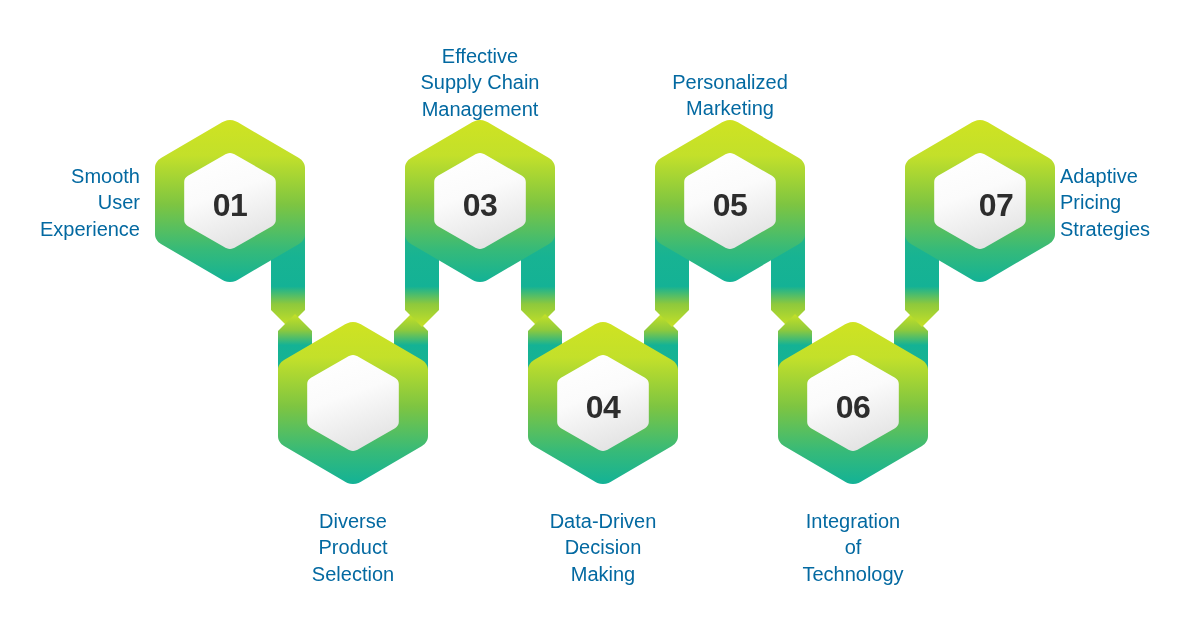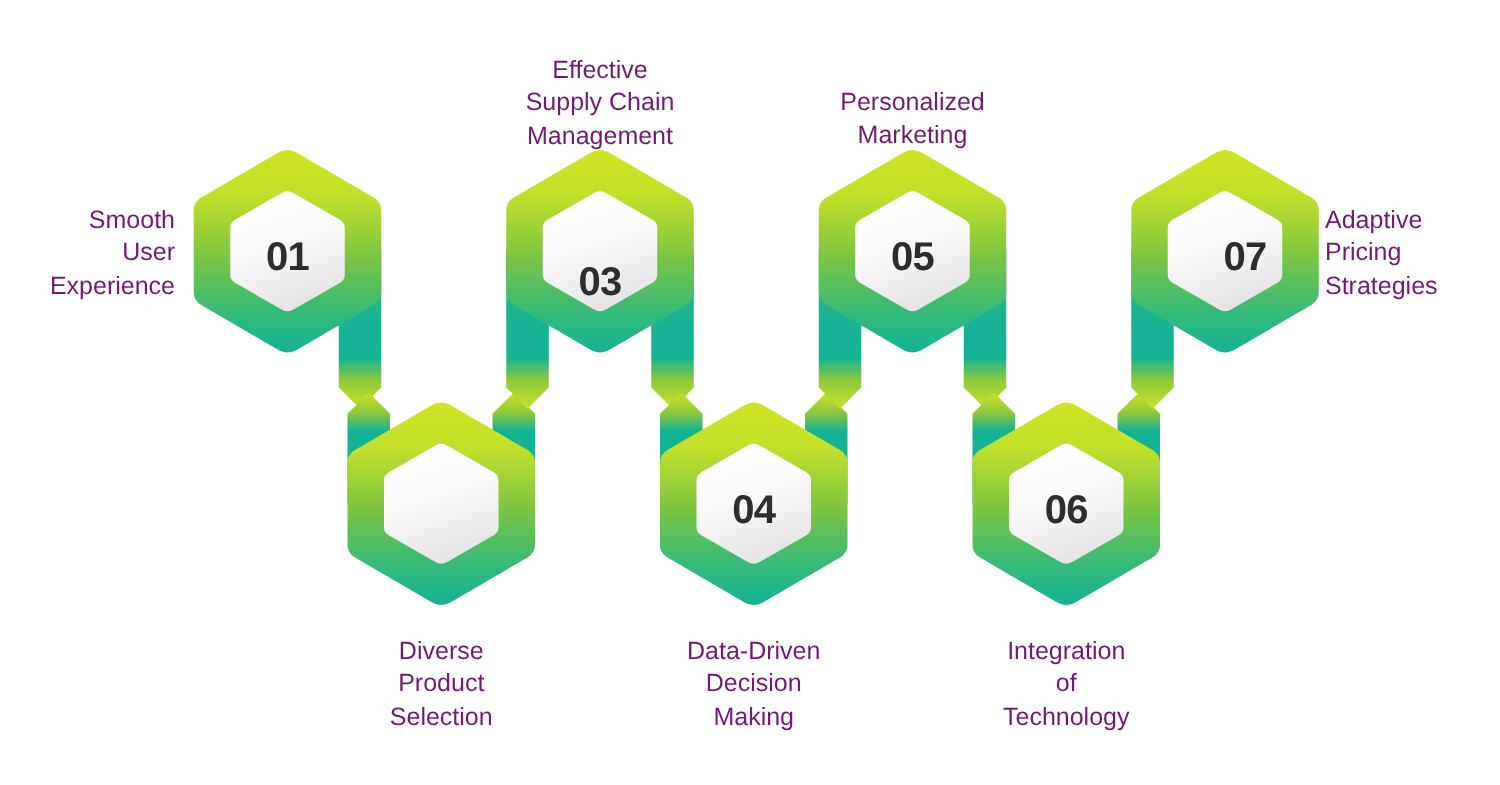--- a/index.html
+++ b/index.html
@@ -27,21 +27,21 @@
     font-weight:bold;
     color:#2d2d2d;
     letter-spacing:-0.5px;
     line-height:1;
     pointer-events:none;
   }
   .node-label {
     position:absolute;
     font-size:20px;
     line-height:1.32;
-    color:#701a75;
+    color:#0369a1;
     white-space:pre-line;
   }
   .label-right  { text-align:right; }
   .label-left   { text-align:left; }
   .label-center { text-align:center; }
 </style>
 </head>
 <body>
 
 <div id="infographic">
@@ -177,21 +177,21 @@
       </g>
 
       <g transform="translate(905,118)">
         <use href="#hexOuter" fill="url(#gradOuter)"></use>
         <use href="#hexInner" fill="url(#gradInner)"></use>
       </g>
     </g>
   </svg>
 
   <div class="node-number" style="left:155px; top:189px;">01</div>
-  <div class="node-number" style="left:405px; top:189px;margin-top:20px;">03</div>
+  <div class="node-number" style="left:405px; top:189px;">03</div>
   <div class="node-number" style="left:528px; top:391px;">04</div>
   <div class="node-number" style="left:655px; top:189px;">05</div>
   <div class="node-number" style="left:778px; top:391px;">06</div>
   <div class="node-number" style="left:905px; top:189px;padding-left:32px;">07</div>
 
   <div class="node-label label-right" style="left:-5px;   top:163px; width:145px;">Smooth
 User
 Experience</div>
   <div class="node-label label-center" style="left:278px; top:508px; width:150px;">Diverse
 Product

